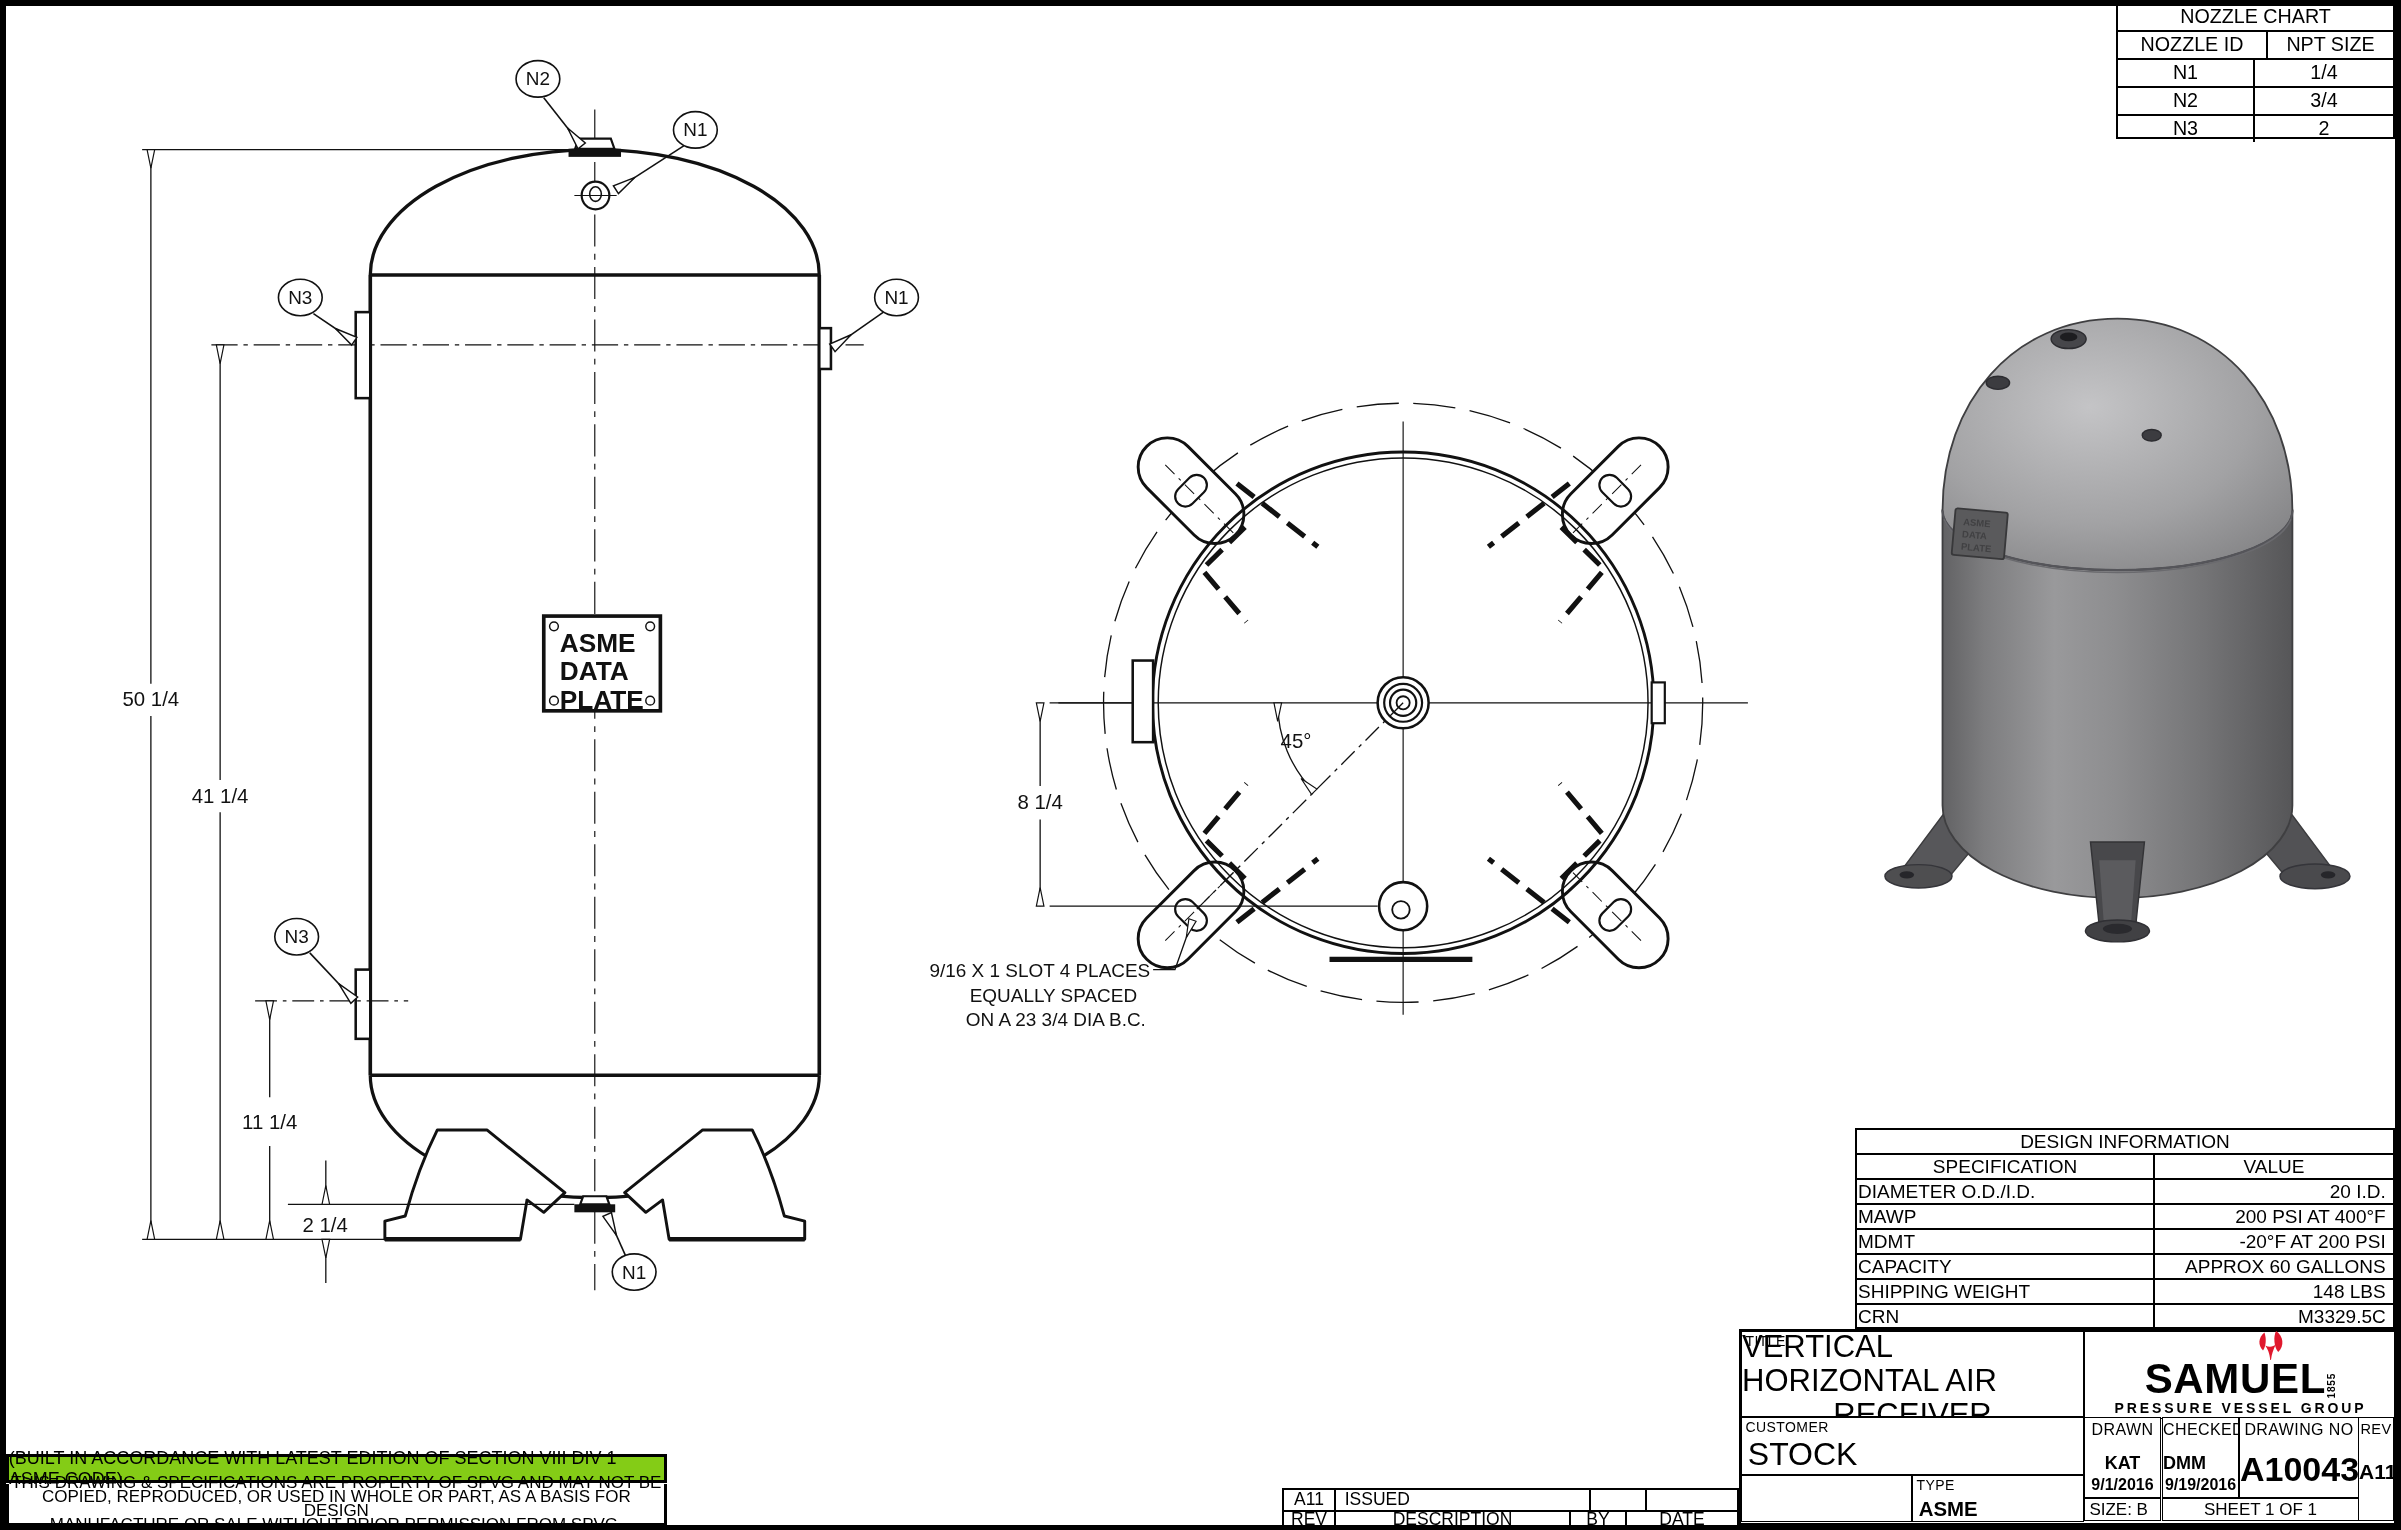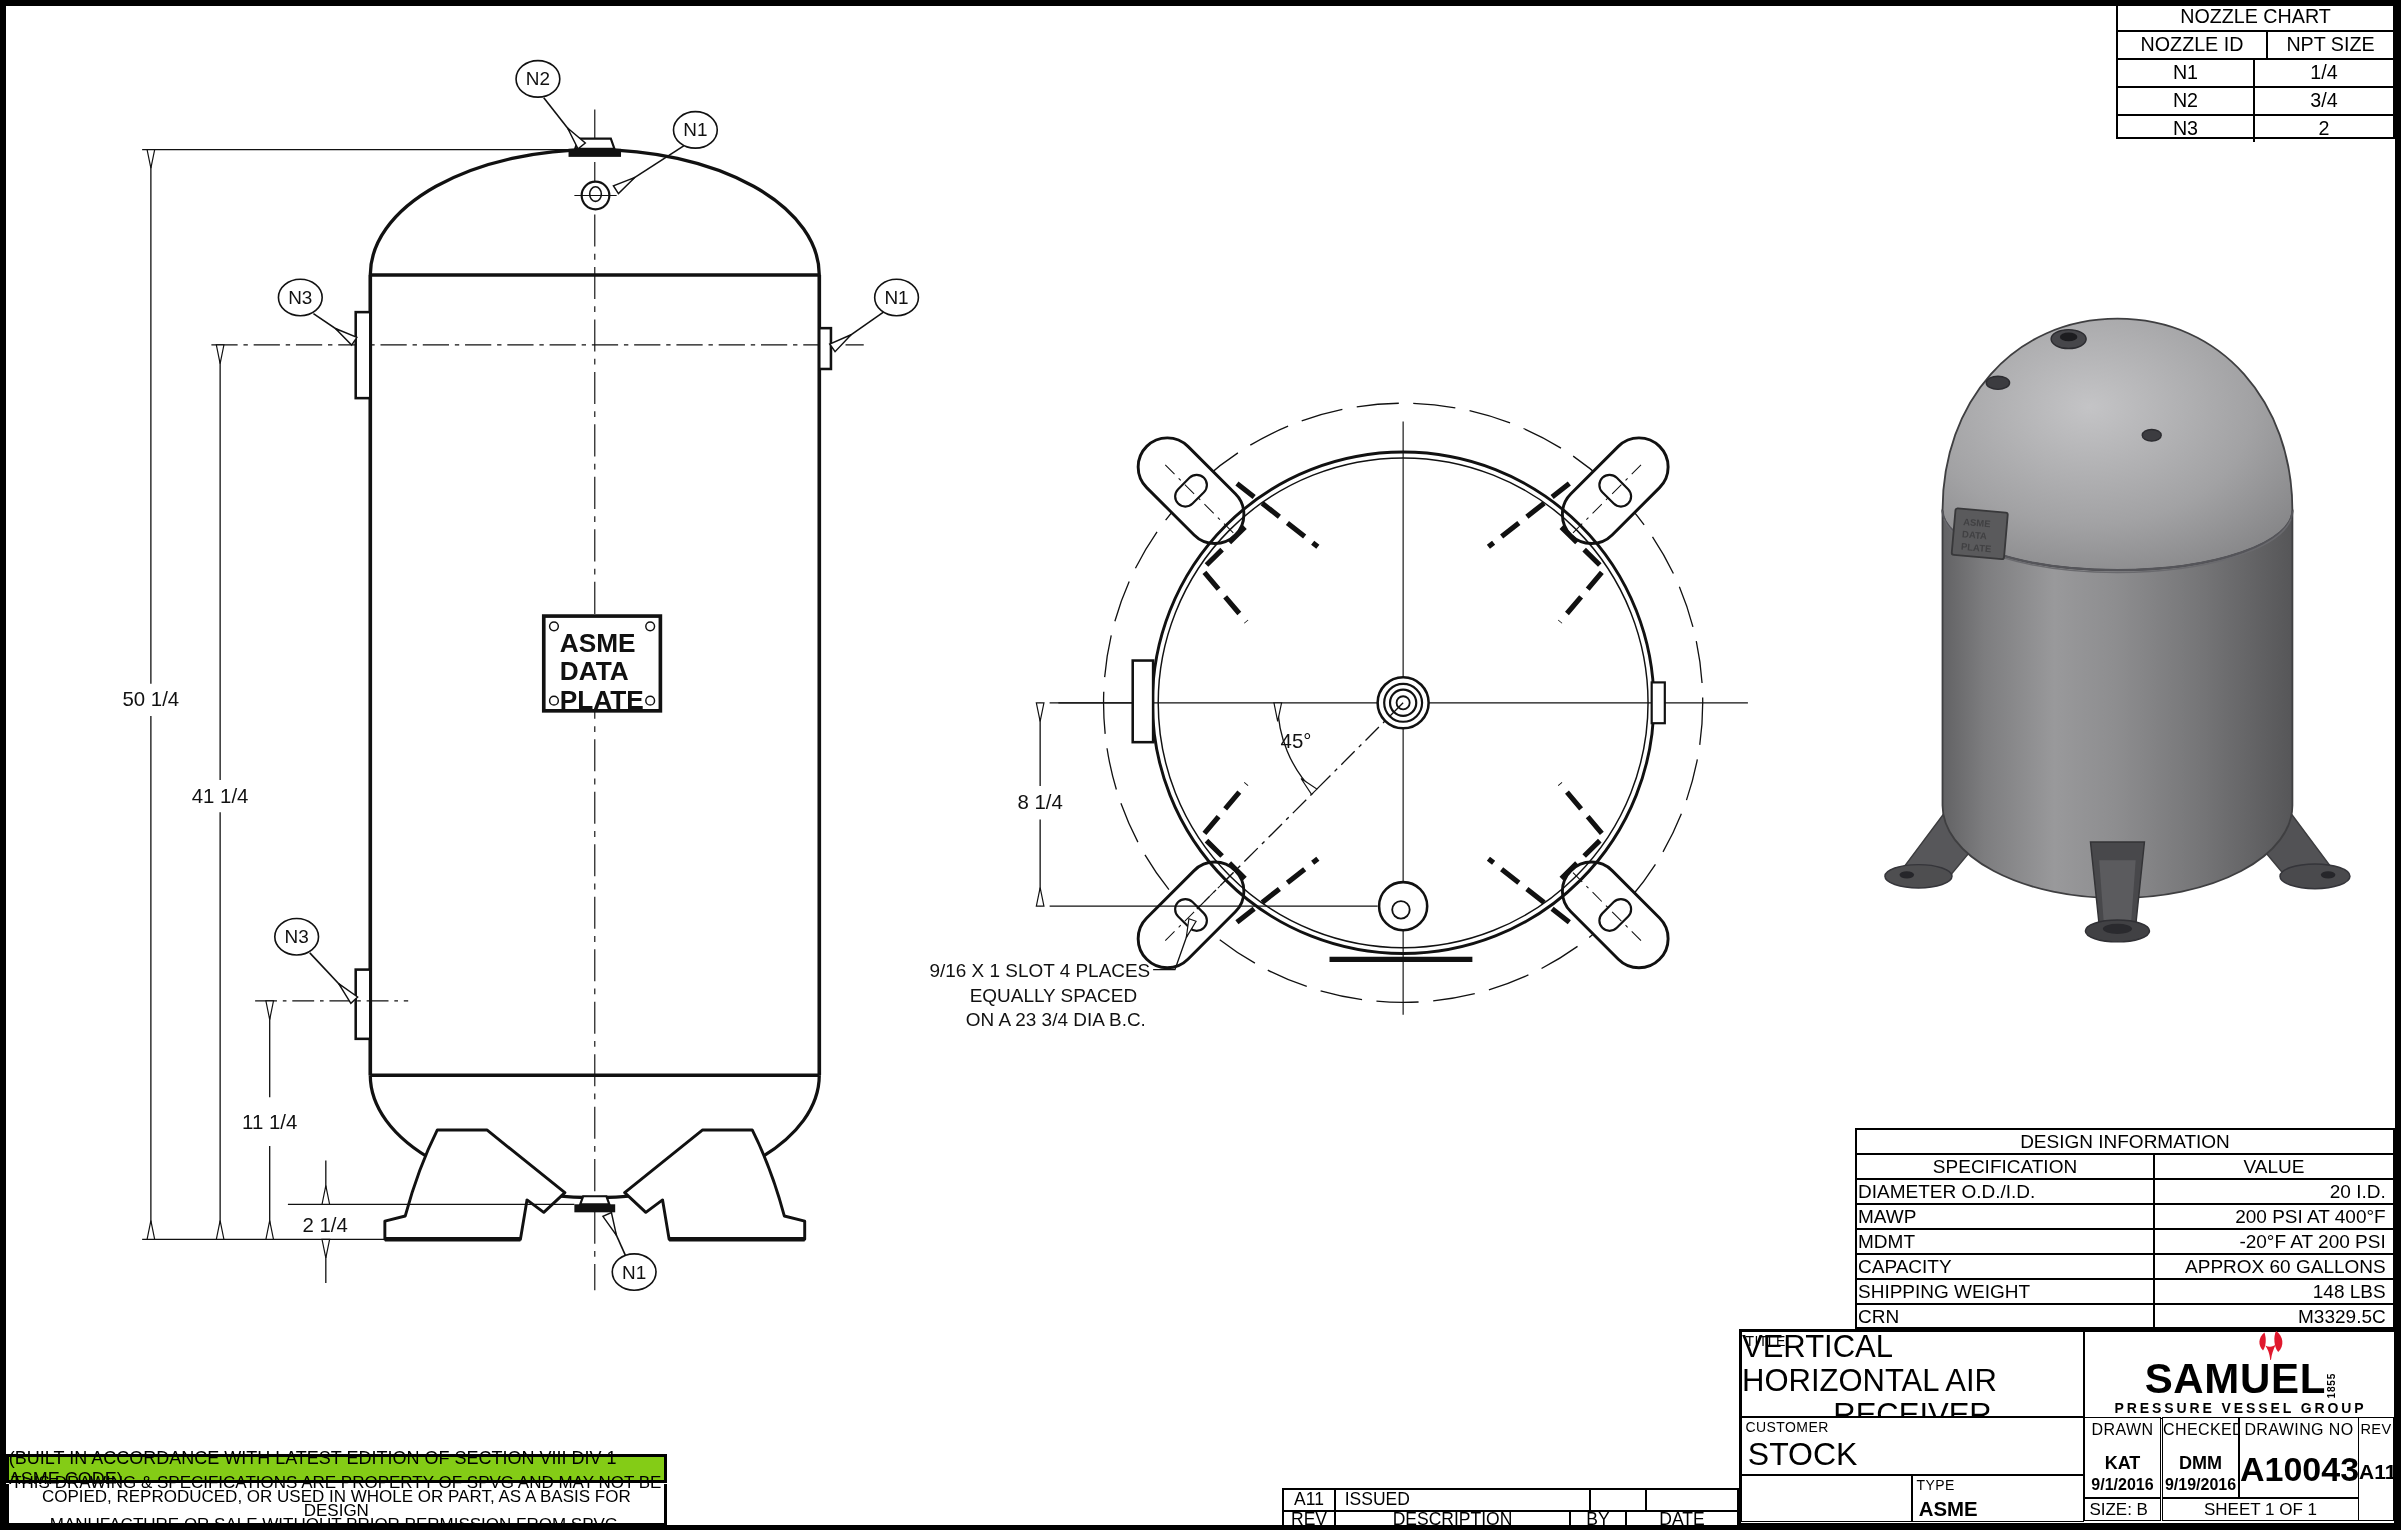--- a/index.html
+++ b/index.html
@@ -383,21 +383,21 @@
     <div style="position:absolute;left:5.8px;top:22px;font-size:20.4px;font-weight:bold;">ASME</div>
   </div>
 
   <div class="cell" style="left:343px;top:86px;width:77px;height:81px;">
     <div class="tag ctr" style="font-size:16px;top:2.9px;">DRAWN</div>
     <div style="position:absolute;left:0;right:0;top:35px;text-align:center;font-size:18px;font-weight:bold;">KAT</div>
     <div style="position:absolute;left:0;right:0;top:58px;text-align:center;font-size:16px;font-weight:bold;">9/1/2016</div>
   </div>
   <div class="cell" style="left:421px;top:86px;width:77px;height:81px;">
     <div class="tag ctr" style="font-size:16px;top:2.9px;">CHECKED</div>
-    <div style="position:absolute;left:0;right:0;top:35px;text-align:center;font-size:18px;font-weight:bold;">DMM</div>
+    <div style="position:absolute;left:0;right:0;top:35px;font-size:18px;font-weight:bold;">DMM</div>
     <div style="position:absolute;left:0;right:0;top:58px;text-align:center;font-size:16px;font-weight:bold;">9/19/2016</div>
   </div>
   <div class="cell" style="left:498px;top:86px;width:120px;height:81px;">
     <div class="tag ctr" style="font-size:16px;top:2.9px;">DRAWING NO</div>
     <div style="position:absolute;left:0;right:0;top:32px;text-align:center;font-size:34px;font-weight:bold;">A10043</div>
   </div>
   <div class="cell" style="left:617px;top:86px;width:36px;height:104px;">
     <div class="tag ctr" style="font-size:14.6px;top:2.9px;">REV</div>
     <div style="position:absolute;left:0;right:0;top:42px;text-align:center;font-size:21px;font-weight:bold;">A11</div>
   </div>

